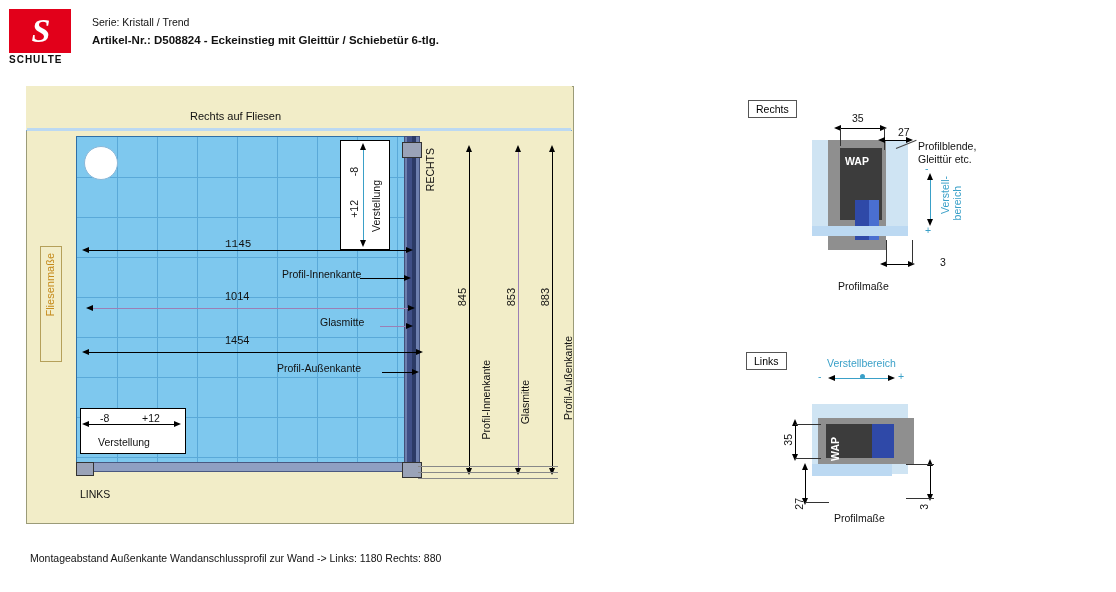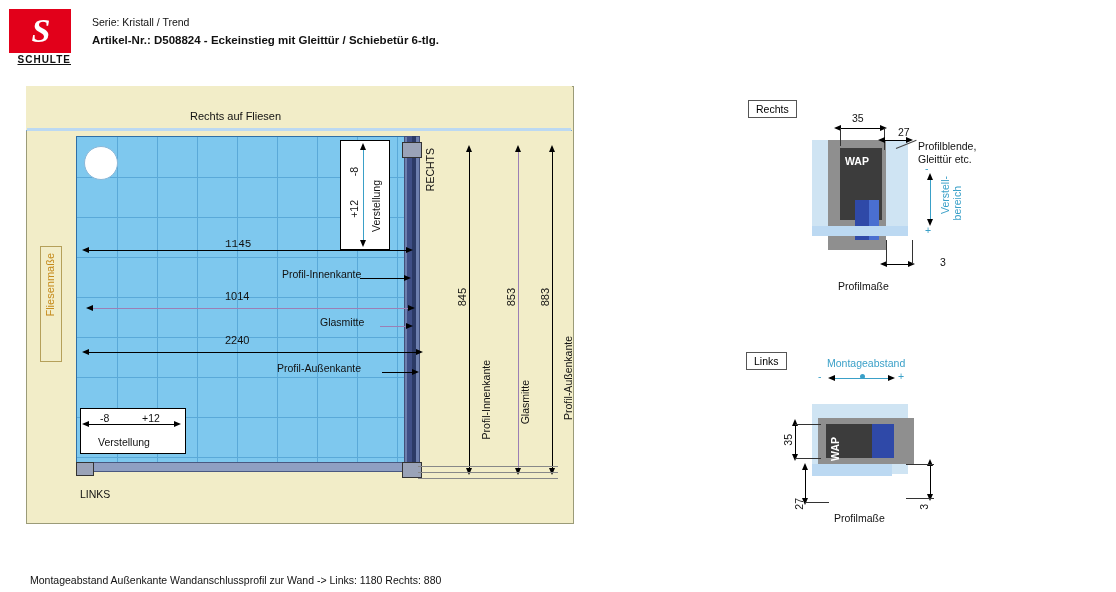--- a/index.html
+++ b/index.html
@@ -20,22 +20,22 @@
   }
   #logo .red{
     position:absolute;left:0;top:0;width:62px;height:44px;background:#e2001a;
   }
   #logo .s{
     position:absolute;left:12px;top:2px;width:40px;height:40px;
     color:#ffffff;font-family:"Liberation Serif",serif;font-size:34px;font-weight:bold;
     line-height:40px;text-align:center;font-style:italic;
   }
   #logo .word{
-    position:absolute;left:0;top:45px;width:62px;text-align:right;
-    font-size:10px;letter-spacing:1px;font-weight:bold;color:#111;text-decoration:underline;
+    position:absolute;left:0;top:45px;width:62px;text-align:left;
+    font-size:10px;letter-spacing:1px;font-weight:bold;color:#111;
   }
   #serie{left:92px;top:16px;font-size:10.5px;color:#111;}
   #artikel{left:92px;top:34px;font-size:11.5px;font-weight:bold;color:#111;}
 
   
   #tilearea{
     left:26px;top:86px;width:546px;height:436px;
     background:#f2edc8;border:1px solid #9b9b78;
   }
   #montagetop{
@@ -123,21 +123,21 @@
 
   
   #l-base{left:812px;top:404px;width:96px;height:70px;background:#cfe4f3;}
   #l-grey{left:818px;top:418px;width:96px;height:46px;background:#8f8f8f;}
   #l-dark{left:826px;top:424px;width:46px;height:34px;background:#3c3c3c;}
   #l-wap{left:829px;top:437px;font-size:10.5px;color:#fff;font-weight:bold;}
   #l-blue{left:872px;top:424px;width:22px;height:34px;background:#2f49a8;}
   #l-light2{left:812px;top:464px;width:80px;height:12px;background:#bcd9f2;}
   #l-profilmasse{left:834px;top:512px;}
 
-  #footer{left:30px;top:552px;font-size:10.5px;color:#111;margin-top:22px;}
+  #footer{left:30px;top:552px;font-size:10.5px;color:#111;}
 </style>
 </head>
 <body>
 
 <div class="abs" id="logo">
   <div class="red"></div>
   <div class="s">S</div>
   <div class="word">SCHULTE</div>
 </div>
 <div class="abs" id="serie">Serie: Kristall / Trend</div>
@@ -220,21 +220,21 @@
 <div class="abs ar ar-l purple" style="left:86px;top:305px;"></div>
 <div class="abs ar ar-r purple" style="left:408px;top:305px;"></div>
 <div class="abs lbl-b" style="left:225px;top:290px;">1014</div>
 <div class="abs lbl" style="left:320px;top:316px;">Glasmitte</div>
 <div class="abs hl-purple" style="left:380px;top:326px;width:30px;"></div>
 <div class="abs ar ar-r purple" style="left:406px;top:323px;"></div>
 
 <div class="abs hl" style="left:88px;top:352px;width:332px;"></div>
 <div class="abs ar ar-l" style="left:82px;top:349px;"></div>
 <div class="abs ar ar-r" style="left:416px;top:349px;"></div>
-<div class="abs lbl-b" style="left:225px;top:334px;">2240</div>
+<div class="abs lbl-b" style="left:225px;top:334px;">1454</div>
 <div class="abs lbl" style="left:277px;top:362px;">Profil-Außenkante</div>
 <div class="abs hl" style="left:382px;top:372px;width:34px;"></div>
 <div class="abs ar ar-r" style="left:412px;top:369px;"></div>
 
 <div class="abs vl" style="left:469px;top:150px;height:322px;"></div>
 <div class="abs ar ar-u" style="left:466px;top:145px;"></div>
 <div class="abs ar ar-d" style="left:466px;top:468px;"></div>
 <div class="abs" style="left:456px;top:288px;">
   <span class="vtext lbl-b">845</span>
 </div>
@@ -308,21 +308,21 @@
 <div class="abs ar ar-l" style="left:880px;top:261px;"></div>
 <div class="abs ar ar-r" style="left:908px;top:261px;"></div>
 <div class="abs lbl" style="left:940px;top:256px;">3</div>
 <div class="abs vl" style="left:886px;top:240px;height:24px;background:#333;"></div>
 <div class="abs vl" style="left:912px;top:240px;height:24px;background:#333;"></div>
 
 <div class="abs lbl" id="r-profilmasse">Profilmaße</div>
 
 <div class="abs tagbox" id="links-tag">Links</div>
 
-<div class="abs lbl" style="left:827px;top:357px;color:#3aa0c8;">Montageabstand</div>
+<div class="abs lbl" style="left:827px;top:357px;color:#3aa0c8;">Verstellbereich</div>
 <div class="abs hl-blue" style="left:834px;top:378px;width:58px;"></div>
 <div class="abs ar ar-l blue" style="left:828px;top:375px;"></div>
 <div class="abs ar ar-r blue" style="left:888px;top:375px;"></div>
 <div class="abs" style="left:860px;top:374px;width:5px;height:5px;border-radius:50%;background:#3aa0c8;"></div>
 <div class="abs lbl" style="left:818px;top:370px;color:#3aa0c8;">-</div>
 <div class="abs lbl" style="left:898px;top:370px;color:#3aa0c8;">+</div>
 
 <div class="abs" id="l-base"></div>
 <div class="abs" id="l-grey"></div>
 <div class="abs" id="l-dark"></div>

